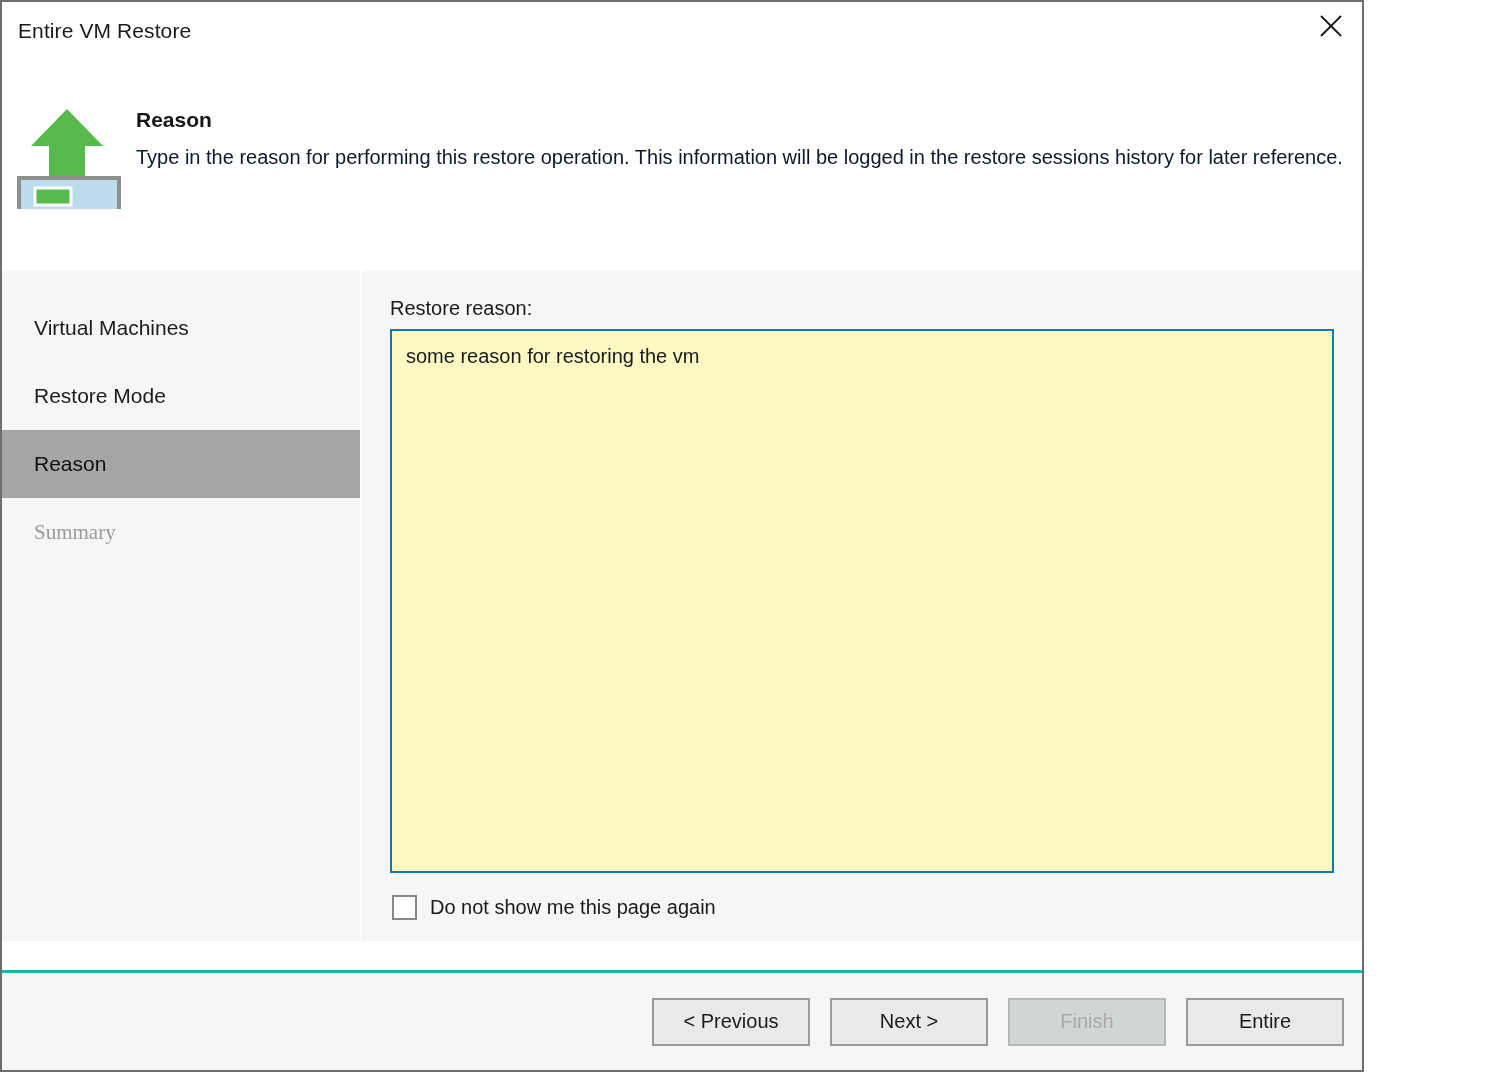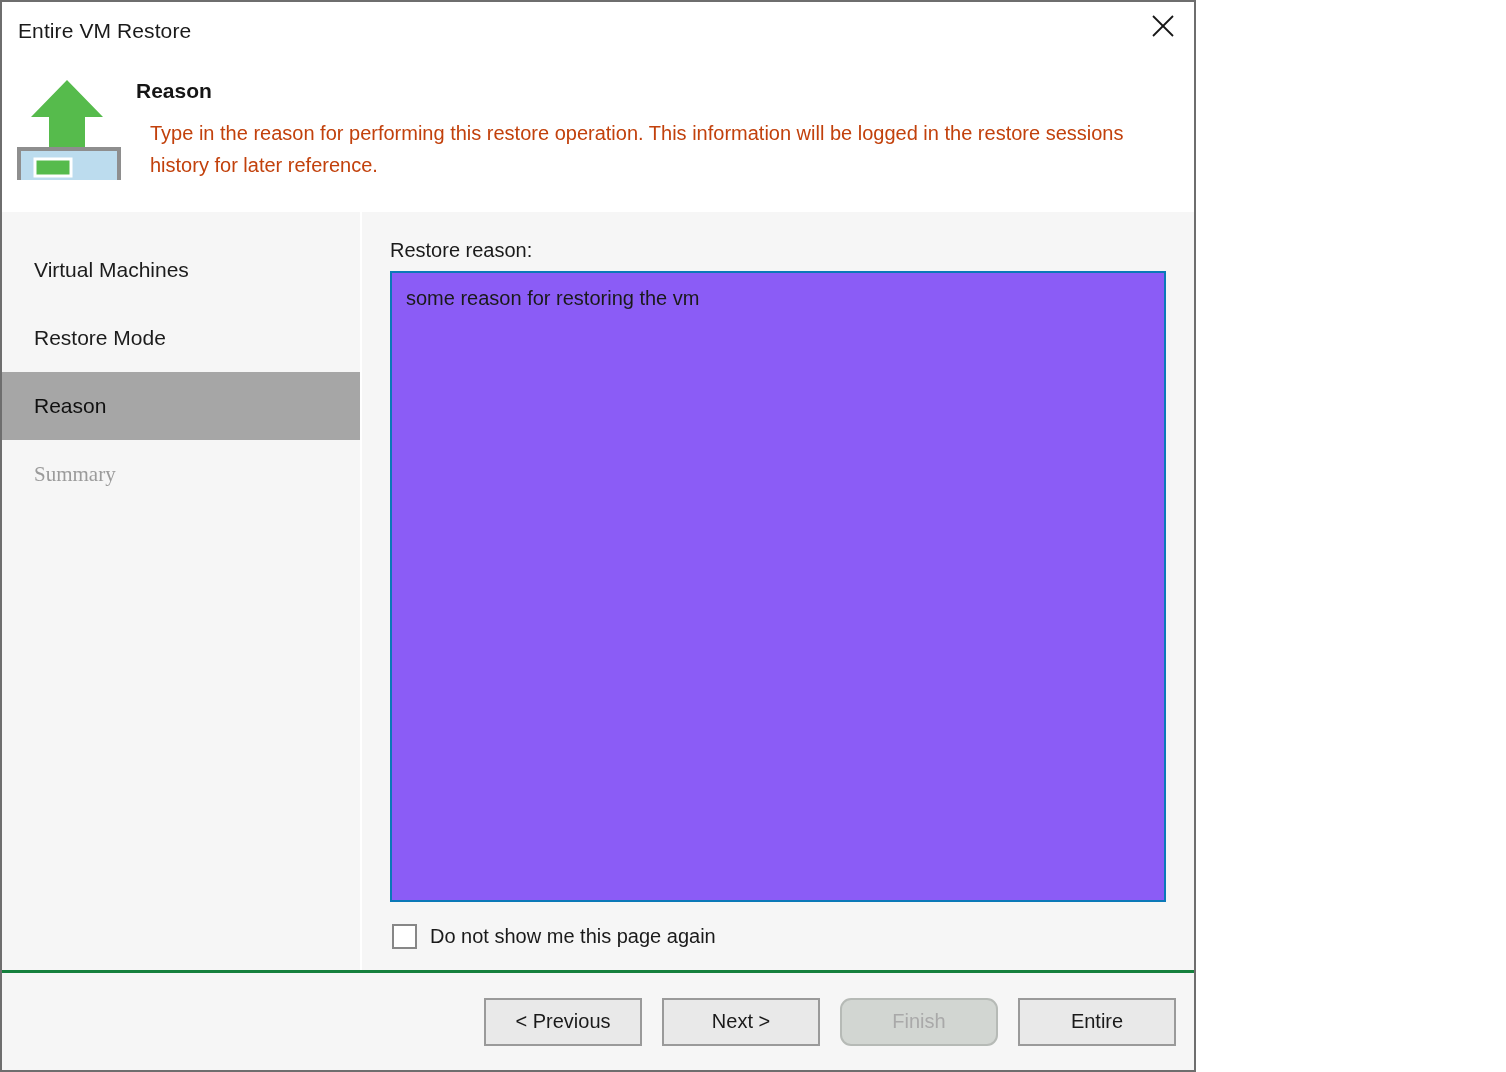--- a/index.html
+++ b/index.html
@@ -10,30 +10,31 @@
     width: 1506px;
     height: 1072px;
     background: #ffffff;
     font-family: "Liberation Sans", sans-serif;
     color: #1a1a1a;
     overflow: hidden;
   }
 
   .dialog {
     position: relative;
-    width: 1196px;
+    width: 1364px;
     height: 1072px;
     box-sizing: border-box;
     border-left: 2px solid #6e6e6e;
     border-top: 2px solid #6e6e6e;
     border-right: 2px solid #6e6e6e;
     border-bottom: 2px solid #6e6e6e;
     background: #ffffff;
     display: flex;
     flex-direction: column;
+    gap: 29px;
   }
 
   
   .titlebar {
     height: 60px;
     flex: 0 0 60px;
     background: #ffffff;
     position: relative;
   }
   .titlebar-text {
@@ -83,23 +84,23 @@
   }
   .header-title {
     font-size: 21px;
     font-weight: bold;
     color: #151515;
     margin: 0 0 9px 0;
     line-height: 24px;
   }
   .header-desc {
     font-size: 20px;
-    color: #c2410c;
+    color: #0f172a;
     line-height: 32px;
-    margin: 14px;
+    margin: 0;
     max-width: 1345px;
   }
 
   
   .body {
     flex: 1 1 auto;
     display: flex;
     background: #f5f5f5;
     position: relative;
     min-height: 0;
@@ -143,21 +144,21 @@
   }
   .field-label {
     font-size: 20px;
     color: #1a1a1a;
     margin-bottom: 9px;
     line-height: 24px;
   }
   .reason-textarea {
     flex: 1 1 auto;
     min-height: 0;
-    background: #8b5cf6;
+    background: #fef9c3;
     border: 2px solid #0b79b8;
     box-sizing: border-box;
     padding: 12px 14px;
     font-family: "Liberation Sans", sans-serif;
     font-size: 20px;
     color: #1a1a1a;
     line-height: 26px;
     resize: none;
     outline: none;
     overflow: auto;
@@ -183,21 +184,21 @@
     color: #1a1a1a;
     margin-left: 13px;
     cursor: default;
   }
 
   
   .footer {
     flex: 0 0 100px;
     height: 100px;
     background: #f6f6f6;
-    border-top: 3px solid #15803d;
+    border-top: 3px solid #14b8a6;
     display: flex;
     align-items: center;
     justify-content: flex-end;
     padding-right: 18px;
     box-sizing: border-box;
   }
   .btn {
     width: 158px;
     height: 48px;
     margin-left: 20px;
@@ -211,21 +212,20 @@
     align-items: center;
     justify-content: center;
     cursor: pointer;
     padding: 0;
   }
   .btn.disabled {
     background: #d2d6d2;
     border-color: #b6bab6;
     color: #a9a9a9;
     cursor: default;
-    border-radius: 11px;
   }
 </style>
 </head>
 <body>
 
 <div class="dialog">
 
   <div class="titlebar">
     <div class="titlebar-text">Entire VM Restore</div>
     <div class="close-btn">

